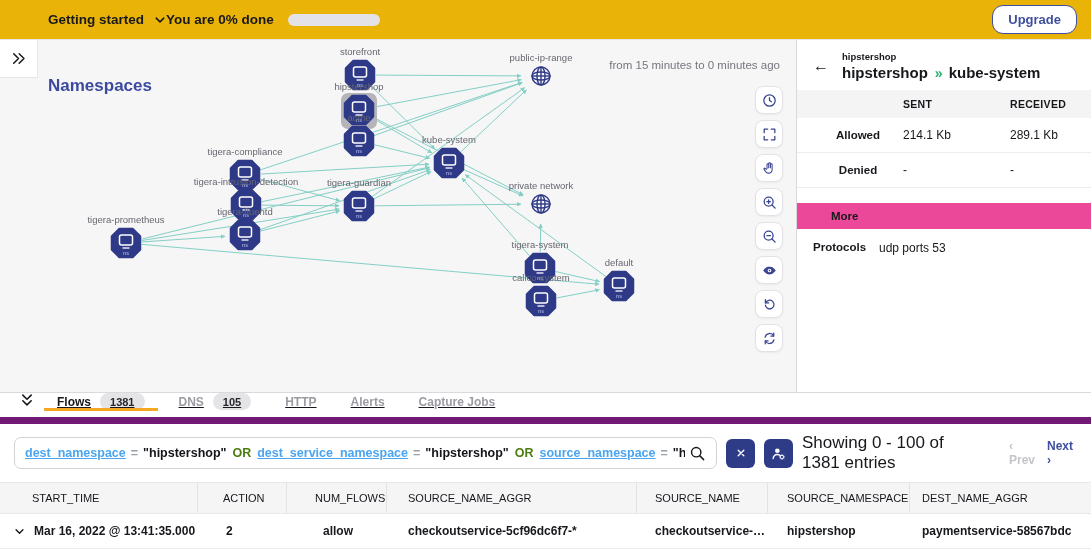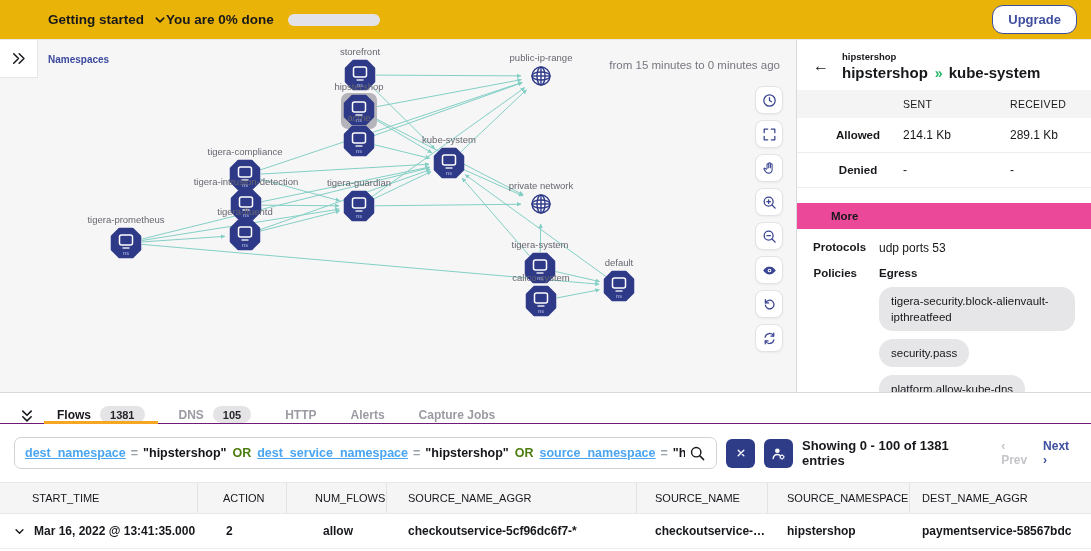--- a/index.html
+++ b/index.html
@@ -17,70 +17,70 @@
   .trial{font-weight:700;font-size:13.5px;}
   .upgrade{padding:6px 15px;border:1.5px solid #3f4f9f;border-radius:11px;color:#3f4f9f;
            font-weight:700;font-size:13px;background:#fff;font-family:inherit;}
 
   
   .main{display:flex;height:352px;}
   .graph-panel{position:relative;width:797px;flex:none;background:#f6f6f7;border-right:1px solid #d9d9de;}
   .collapse-tab{position:absolute;top:0;left:0;width:38px;height:38px;background:#fff;z-index:3;
                 border-right:1px solid #e6e6e9;border-bottom:1px solid #e6e6e9;
                 display:flex;align-items:center;justify-content:center;}
-  .graph-title{position:absolute;left:48px;top:14px;color:#3b4a9e;font-weight:700;font-size:10px;z-index:2;}
+  .graph-title{position:absolute;left:48px;top:36px;color:#3b4a9e;font-weight:700;font-size:17px;z-index:2;}
   .time-range{position:absolute;right:16px;top:19px;color:#76767f;font-size:11.5px;z-index:2;}
   svg.graph{position:absolute;left:0;top:0;}
   .graph-toolbar{position:absolute;right:13px;top:46px;display:flex;flex-direction:column;gap:6px;z-index:3;}
   .tool-btn{width:28px;height:28px;background:#fff;border:1px solid #e3e3e7;border-radius:8px;
             display:flex;align-items:center;justify-content:center;box-shadow:0 1px 2px rgba(20,20,40,.05);cursor:pointer;}
 
   
   .details-panel{flex:1;background:#fff;overflow:hidden;}
   .dp-head{display:flex;align-items:center;gap:13px;padding:11px 16px 9px;}
   .back{font-size:16px;line-height:1;cursor:pointer;}
   .dp-small{font-size:9.5px;font-weight:700;margin-bottom:2px;}
   .dp-crumb{font-size:15px;font-weight:700;display:flex;align-items:center;gap:7px;}
   .sep{color:#27b56a;font-size:14px;letter-spacing:-1px;}
   .dp-grid{display:grid;grid-template-columns:90px 107px 1fr;align-items:center;padding:0 16px;}
-  .dp-grid-head{background:#f4f4f5;height:28px;font-size:10.5px;font-weight:400;letter-spacing:.3px;}
+  .dp-grid-head{background:#f4f4f5;height:28px;font-size:10.5px;font-weight:700;letter-spacing:.3px;}
   .dp-row{height:35px;border-bottom:1px solid #ededf0;font-size:12px;}
   .dp-row .dp-label{font-weight:700;font-size:11.5px;text-align:center;}
   .dp-more{background:#ec4899;height:26px;display:flex;align-items:center;padding-left:34px;
            font-weight:700;font-size:11.5px;margin-top:15px;}
   .dp-kv{display:grid;grid-template-columns:44px 1fr;gap:22px;padding:12px 16px 0;font-size:12px;}
   .dp-k{font-weight:700;font-size:11.5px;text-align:right;}
   .dp-egress{font-weight:700;font-size:11.5px;margin-bottom:8px;}
   .pill-list{display:flex;flex-direction:column;gap:8px;}
   .pill{background:#e6e6e9;border-radius:14px;padding:6px 12px;font-size:11.5px;
         width:fit-content;max-width:218px;line-height:1.4;}
 
   
   .bottom{border-top:1px solid #d9d9de;background:#fff;}
-  .tabbar{height:31px;display:flex;align-items:flex-end;border-bottom:1px solid #701a75;padding-left:10px;}
+  .tabbar{height:31px;display:flex;align-items:flex-start;border-bottom:7px solid #701a75;padding-left:10px;text-decoration:underline;}
   .dbl-chev{width:34px;display:flex;align-items:center;justify-content:center;cursor:pointer;}
   .tab{display:flex;align-items:center;gap:9px;padding:0 13px;margin-right:8px;position:relative;
        color:#9b9ba3;font-weight:700;font-size:12px;cursor:pointer;}
   .tab.active{color:#17181c;}
   .tab.active::after{content:"";position:absolute;left:0;right:0;bottom:-1px;height:3px;background:#f5a623;}
   .badge{background:#e4e4e7;border-radius:10px;padding:2.5px 10px;font-size:11px;font-weight:600;color:#26262c;}
 
   .filterbar{height:58px;display:flex;align-items:center;padding:0 14px;gap:9px;}
   .filter-input{width:703px;height:32px;border:1px solid #d2d2d8;border-radius:7px;display:flex;
                 align-items:center;padding:0 10px;font-size:12.5px;font-weight:600;overflow:hidden;
                 white-space:nowrap;background:#fff;flex:none;cursor:text;}
   .filter-query{display:flex;align-items:center;overflow:hidden;flex:1;}
   .tok-field{color:#4ba5f0;text-decoration:underline;}
   .tok-op{color:#9aa0a8;margin:0 5px;}
   .tok-value{color:#141519;font-weight:700;}
   .tok-bool{color:#4d7c0f;margin:0 6px;font-weight:700;}
   .search-ic{margin-left:4px;flex:none;display:flex;}
   .btn-dark{width:29px;height:29px;border-radius:6px;background:#2e3c88;display:flex;
             align-items:center;justify-content:center;flex:none;border:none;cursor:pointer;}
-  .showing{margin-left:auto;font-weight:700;font-size:13px;}
+  .showing{margin-left:auto;font-weight:400;font-size:17px;}
   .pager{display:flex;align-items:center;gap:12px;margin:0 4px 0 14px;font-weight:700;font-size:12px;}
   .prev{color:#c4c4ca;cursor:default;}
   .next{color:#3d4f9e;cursor:pointer;}
 
   .thead{display:flex;align-items:stretch;background:#f5f5f6;border-top:1px solid #e8e8ea;
          border-bottom:1px solid #e8e8ea;height:32px;font-weight:400;font-size:11px;}
   .th{display:flex;align-items:center;border-right:1px solid #e3e3e6;}
   .th:last-child{border-right:none;}
   .tr{display:flex;align-items:center;height:35px;border-bottom:1px solid #ececef;font-size:12px;font-weight:600;}
   .td{white-space:nowrap;overflow:hidden;}
@@ -338,31 +338,20 @@
           <div class="dp-label">Denied</div>
           <div class="dp-val">-</div>
           <div class="dp-val">-</div>
         </div>
       </div>
     <div class="dp-more">More</div>
     <div class="dp-kv">
       <div class="dp-k">Protocols</div>
       <div class="dp-v">udp ports 53</div>
     </div>
-    <div class="dp-kv">
-      <div class="dp-k">Policies</div>
-      <div class="dp-v">
-        <div class="dp-egress">Egress</div>
-        <div class="pill-list">
-            <div class="pill">tigera-security.block-alienvault-ipthreatfeed</div>
-            <div class="pill">security.pass</div>
-            <div class="pill">platform.allow-kube-dns</div>
-          </div>
-      </div>
-    </div>
   </aside>
 </div>
 
 <div class="bottom">
   <div class="tabbar">
     <div class="dbl-chev">
       <svg width="14" height="14" viewBox="0 0 20 20">
         <path d="M4 3l6 6 6-6M4 11l6 6 6-6" stroke="#17181c" stroke-width="2.2" fill="none" stroke-linecap="round" stroke-linejoin="round"></path>
       </svg>
     </div>

